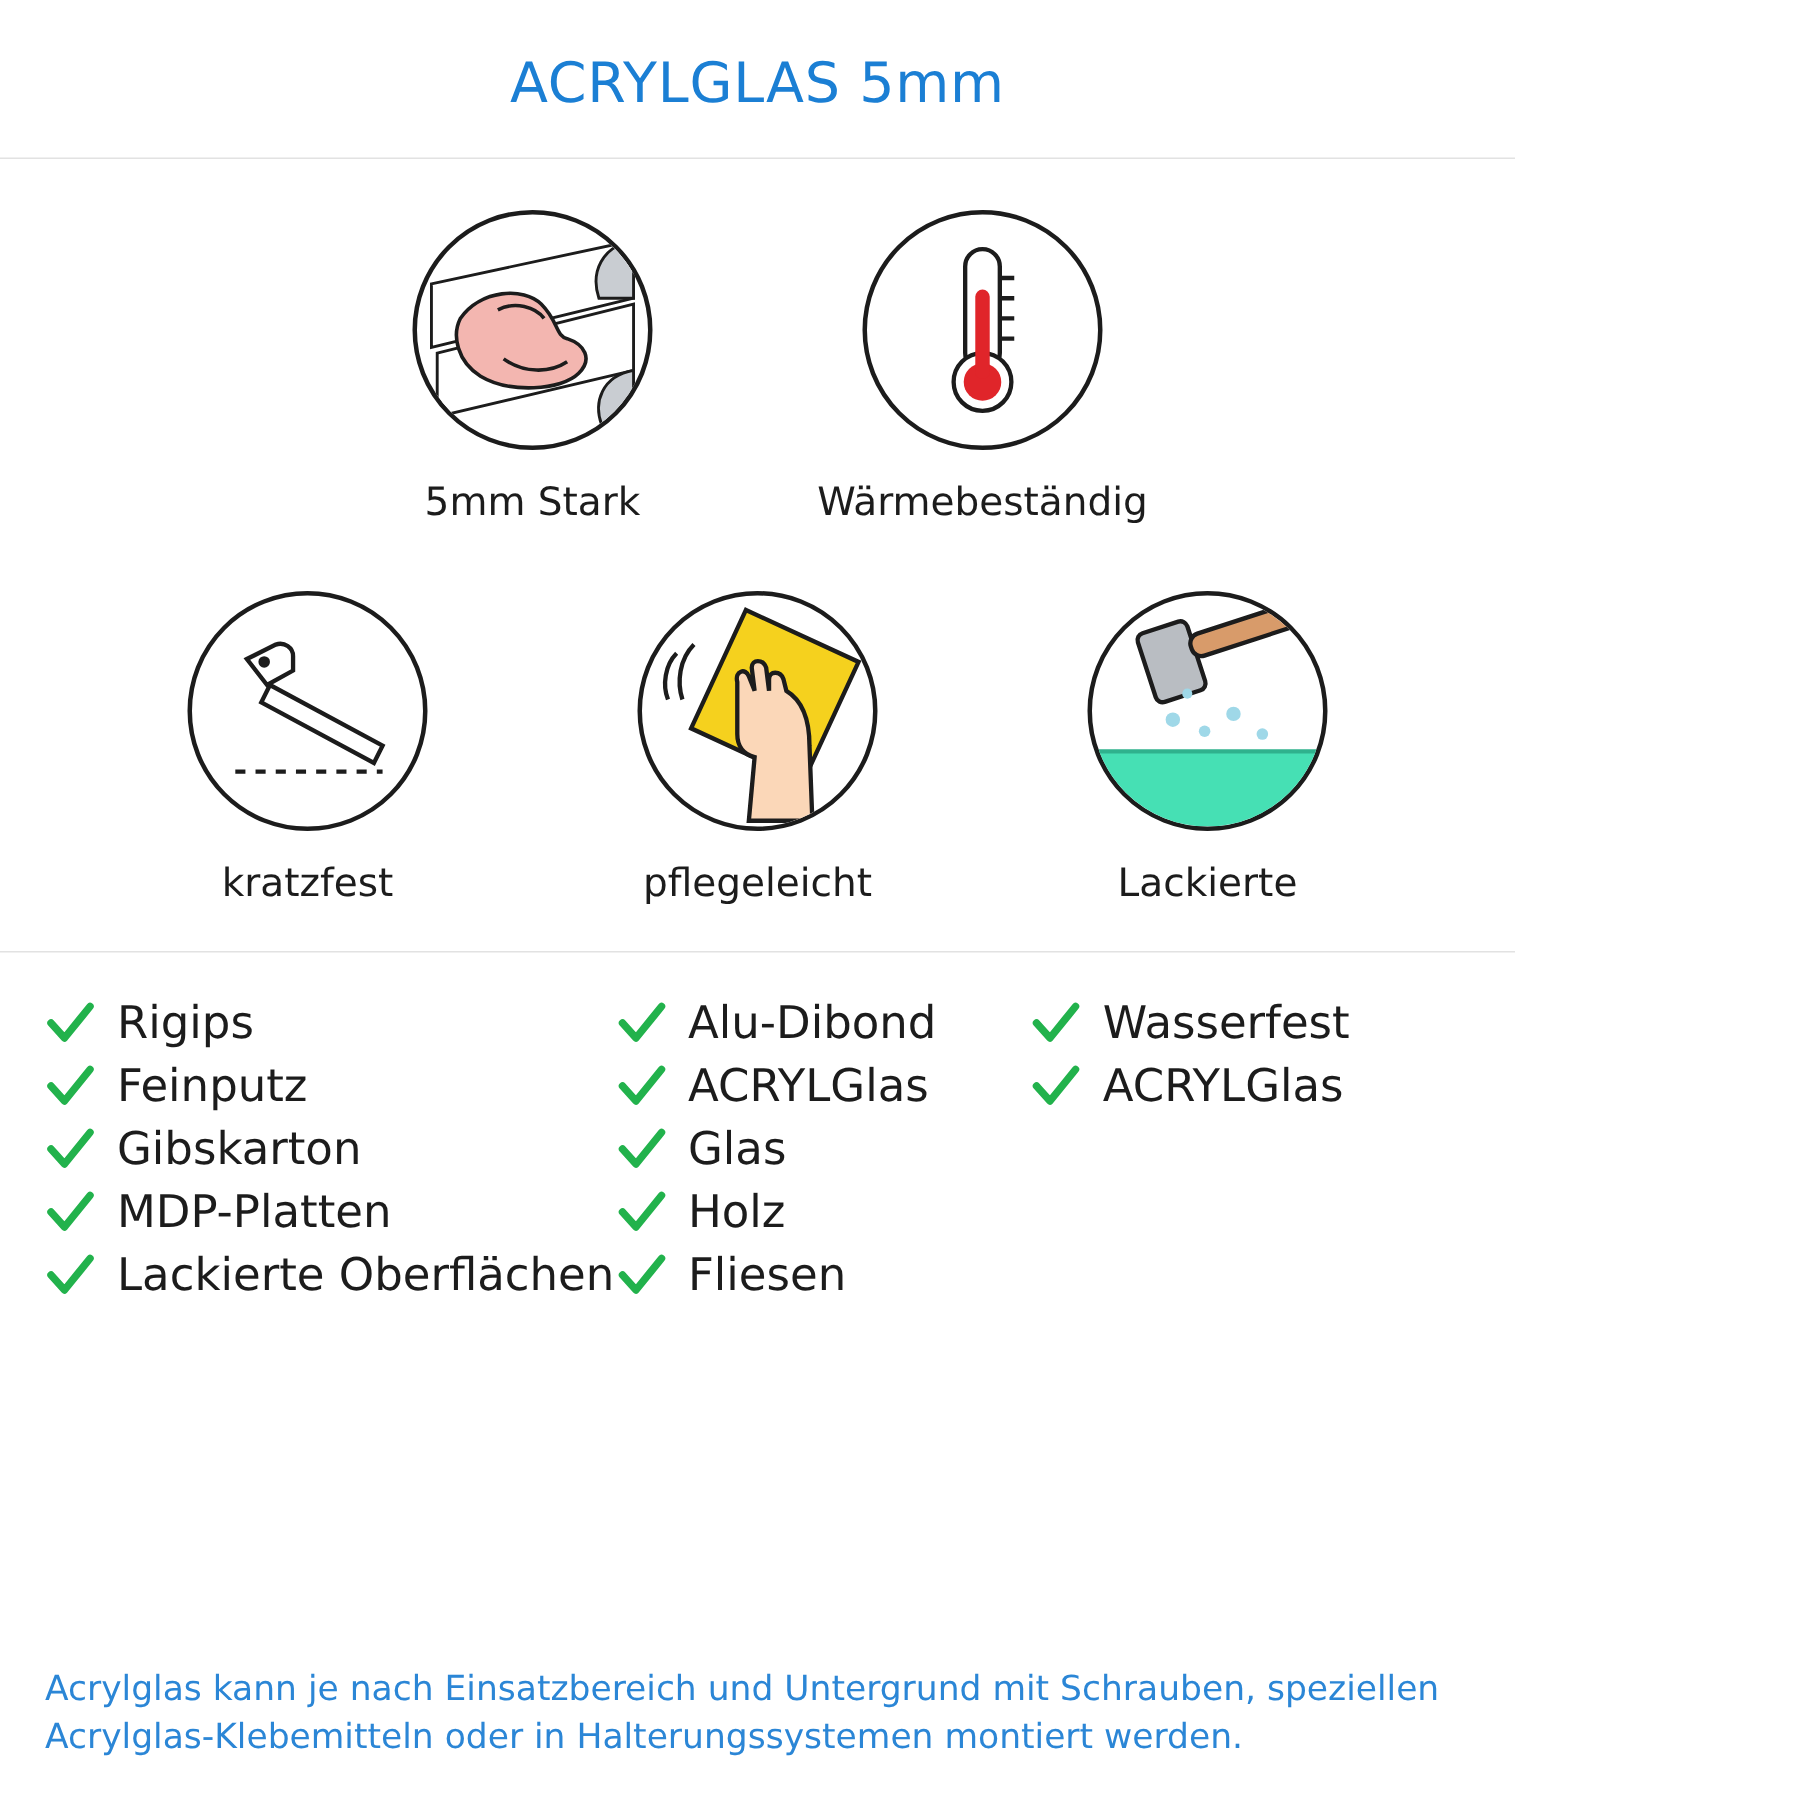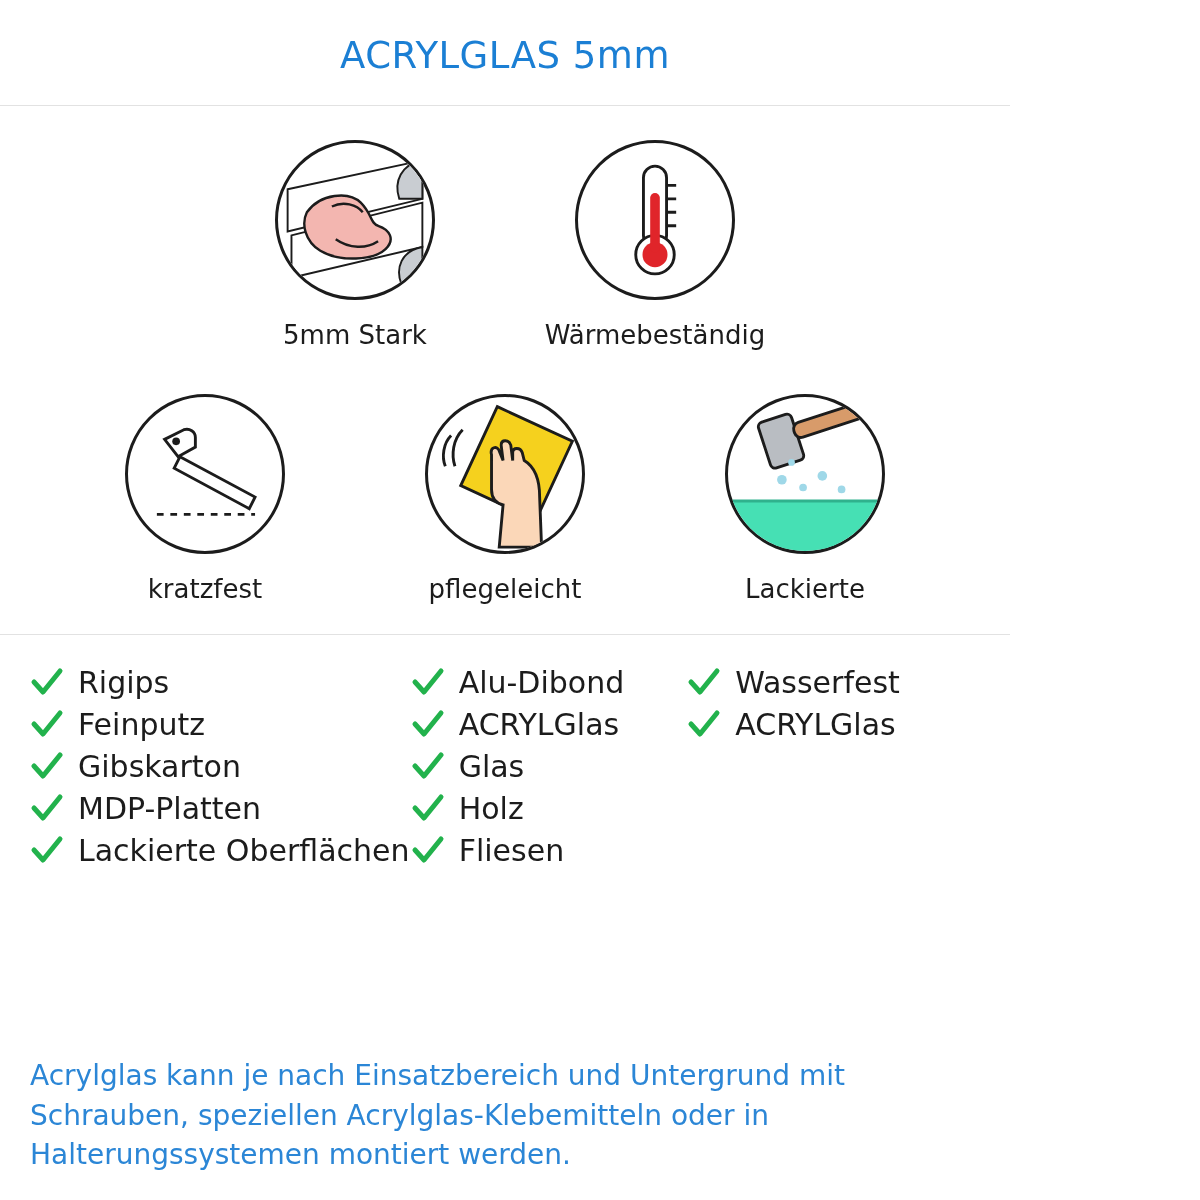--- a/index.html
+++ b/index.html
@@ -101,21 +101,21 @@
     display: block;
   }
 
   
   .note {
     position: absolute;
     left: 30px;
     right: 24px;
     bottom: 26px;
     color: #2b86d6;
-    font-size: 28px;
+    font-size: 23px;
     line-height: 1.4;
   }
 </style>
 </head>
 <body>
 
 <div class="page">
 
   <div class="title-main">ACRYLGLAS 5mm</div>
   <div class="rule"></div>

